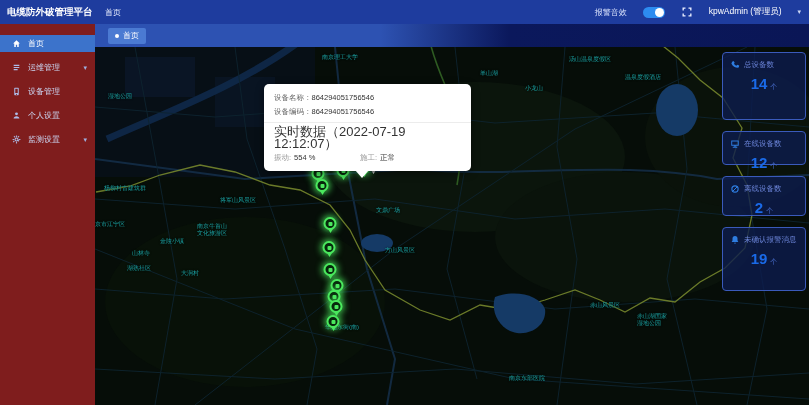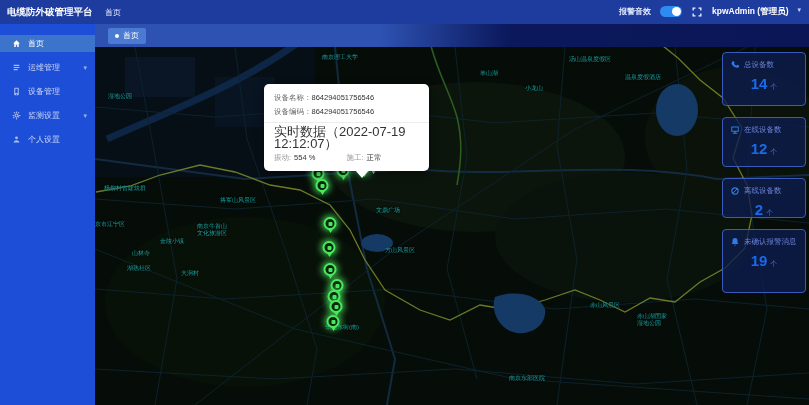--- a/index.html
+++ b/index.html
@@ -2,37 +2,37 @@
 <html><head>
 <meta charset="utf-8">
 <style>
   * { margin:0; padding:0; box-sizing:border-box; }
   html,body { width:809px; height:405px; overflow:hidden; background:#060d08;
     font-family:"Liberation Sans","DejaVu Sans",sans-serif; }
   .stage { position:relative; width:809px; height:405px; overflow:hidden; }
 
   
   .sidebar { position:absolute; left:0; top:0; width:95px; height:405px;
-    background:#1d4ed8; z-index:40; }
+    background:#7f1d1d; z-index:40; }
   .sidebar-title { height:24px; line-height:24px; padding-left:7px; color:#fff;
     font-size:9.5px; font-weight:bold; white-space:nowrap; background:#1e3c9e; }
   .menu { padding-top:11px; }
   .menu-item { display:flex; align-items:center; height:17px; margin-bottom:7px;
     padding:0 8px 0 12px; color:#ccd7f3; font-size:8px; cursor:pointer; }
   .menu-item.active { background:#3c73cb; color:#fff; }
   .menu-item svg { flex:0 0 auto; margin-right:7px; }
   .menu-label { flex:1 1 auto; white-space:nowrap; }
   .menu-caret { font-size:7px; color:#9fb0e0; }
 
   
   .header { position:absolute; left:95px; top:0; width:714px; height:24px;
     background:#1e3c9e; z-index:35; display:flex; align-items:center; }
   .breadcrumb { margin-left:10px; color:#e9eeff; font-size:8px; cursor:pointer; }
-  .header-right { margin-left:auto; display:flex; align-items:flex-start; gap:9px;
-    padding-right:8px;font-weight:bold; }
+  .header-right { margin-left:auto; display:flex; align-items:center; gap:16px;
+    padding-right:8px; }
   .sound-label { color:#dfe7ff; font-size:8px; }
   .toggle { width:22px; height:11px; border-radius:6px; background:#2d8cf0;
     position:relative; cursor:pointer; }
   .toggle::after { content:""; position:absolute; right:1px; top:1px; width:9px;
     height:9px; border-radius:50%; background:#fff; }
   .fs-btn { width:12px; height:12px; cursor:pointer; display:flex; }
   .username { color:#fff; font-size:8.5px; white-space:nowrap; cursor:pointer; }
   .user-caret { color:#cdd8f5; font-size:7px; cursor:pointer; }
 
   
@@ -61,21 +61,21 @@
   .pin .head::after { content:""; position:absolute; left:50%; top:50%; width:4px;
     height:4px; margin:-2px 0 0 -2px; border-radius:1px; background:#4be85e; }
   .pin .tip { width:0; height:0; margin:-2px auto 0; border:3px solid transparent;
     border-top:5px solid #4be85e; }
   .pin.white .head { background:#f4f4f4; border-color:#e2e2e2;
     box-shadow:0 1px 3px rgba(0,0,0,.6); }
   .pin.white .head::after { background:#333; }
   .pin.white .tip { border-top-color:#f4f4f4; }
 
   
-  .popup { position:absolute; left:169px; top:37px; width:165px; height:87px;
+  .popup { position:absolute; left:169px; top:37px; width:207px; height:87px;
     background:#fff; border-radius:5px; box-shadow:0 2px 8px rgba(0,0,0,.45);
     z-index:20; padding:7px 10px 0; }
   .popup::after { content:""; position:absolute; left:91px; bottom:-7px; width:0;
     height:0; border:7px solid transparent; border-top:8px solid #fff;
     border-bottom:none; }
   .popup-row { font-size:7.5px; line-height:14px; color:#333; white-space:nowrap; }
   .popup-row .lbl { color:#666; }
   .popup-divider { border-top:1px solid #ececec; margin:3px -10px 3px; }
   .realtime { font-size:13px; color:#333; line-height:12px; }
   .metrics { display:flex; margin-top:3px; font-size:7.5px; }
@@ -117,31 +117,31 @@
           <span class="menu-caret">▾</span>
         </div>
         <div class="menu-item">
           <svg width="9" height="9" viewBox="0 0 16 16" fill="#aebce8" style="color:#aebce8">
             <path d="M5 1.5h6c.6 0 1 .4 1 1v11c0 .6-.4 1-1 1H5c-.6 0-1-.4-1-1v-11c0-.6.4-1 1-1zm.8 1.8v7.4h4.4V3.3H5.8zM8 12a1 1 0 1 0 0 2 1 1 0 0 0 0-2z"></path>
           </svg>
           <span class="menu-label">设备管理</span>
         </div>
         <div class="menu-item">
           <svg width="9" height="9" viewBox="0 0 16 16" fill="#aebce8" style="color:#aebce8">
+            <path d="M8 2.5a2.6 2.6 0 1 1 0 5.2A2.6 2.6 0 0 1 8 2.5zM2.8 13.5c0-2.6 2.3-4.2 5.2-4.2s5.2 1.6 5.2 4.2z"></path>
+          </svg>
+          <span class="menu-label">个人设置</span>
+        </div>
+        <div class="menu-item">
+          <svg width="9" height="9" viewBox="0 0 16 16" fill="#aebce8" style="color:#aebce8">
             <circle cx="8" cy="8" r="2.6" fill="none" stroke="currentColor" stroke-width="1.8"></circle>
             <path d="M7 1h2v3H7zM7 12h2v3H7zM1 7h3v2H1zM12 7h3v2h-3zM2.8 2.8l1.4-1.4 2.1 2.1-1.4 1.4zM9.7 9.7l1.4-1.4 2.1 2.1-1.4 1.4zM11.8 1.4l1.4 1.4-2.1 2.1-1.4-1.4zM3.5 9.7l1.4 1.4-2.1 2.1-1.4-1.4z" opacity="0.9"></path>
           </svg>
           <span class="menu-label">监测设置</span>
           <span class="menu-caret">▾</span>
-        </div>
-        <div class="menu-item">
-          <svg width="9" height="9" viewBox="0 0 16 16" fill="#aebce8" style="color:#aebce8">
-            <path d="M8 2.5a2.6 2.6 0 1 1 0 5.2A2.6 2.6 0 0 1 8 2.5zM2.8 13.5c0-2.6 2.3-4.2 5.2-4.2s5.2 1.6 5.2 4.2z"></path>
-          </svg>
-          <span class="menu-label">个人设置</span>
         </div>
       </div>
   </div>
 
   <div class="header">
     <span class="breadcrumb">首页</span>
     <div class="header-right">
       <span class="sound-label">报警音效</span>
       <span class="toggle"></span>
       <span class="fs-btn">
@@ -289,30 +289,30 @@
       <div class="realtime">
         <span>实时数据</span><span>（2022-07-19 12:12:07）</span>
       </div>
       <div class="metrics" id="popup-metrics">
           <div class="metric"><span class="lbl">振动:</span><span class="val">554 %</span></div>
           <div class="metric"><span class="lbl">施工:</span><span class="val">正常</span></div>
         </div>
     </div>
 
     <div class="cards" id="stat-cards">
-        <div class="card" style="height: 54px;">
+        <div class="card" style="height: 68px;">
           <div class="card-head">
             <svg width="10" height="10" viewBox="0 0 16 16" fill="#2e7de0" style="color:#2e7de0">
               <path d="M4.6 1.8 7 1.2l1.3 3.1-1.5 1.4c.6 1.6 1.7 2.9 3.2 3.8l1.6-1.2 2.8 1.9-1 2.3c-.3.7-1.1 1.1-1.8.9C7.4 12.3 4 8.9 3 4.7c-.2-.8.3-1.6 1.1-1.8z" transform="rotate(-12 8 8)"></path>
             </svg>
             <span class="card-title">总设备数</span>
           </div>
           <div class="card-value"><span class="card-num">14</span><span class="card-unit">个</span></div>
         </div>
-        <div class="card" style="height: 50px;">
+        <div class="card" style="height: 34px;">
           <div class="card-head">
             <svg width="10" height="10" viewBox="0 0 16 16" fill="#2e7de0" style="color:#2e7de0">
               <path d="M2 2.5h12v8.2H9v1.8h2.6v1.3H4.4v-1.3H7v-1.8H2zM3.5 4v5.2h9V4z"></path>
             </svg>
             <span class="card-title">在线设备数</span>
           </div>
           <div class="card-value"><span class="card-num">12</span><span class="card-unit">个</span></div>
         </div>
         <div class="card" style="height: 40px;">
           <div class="card-head">

